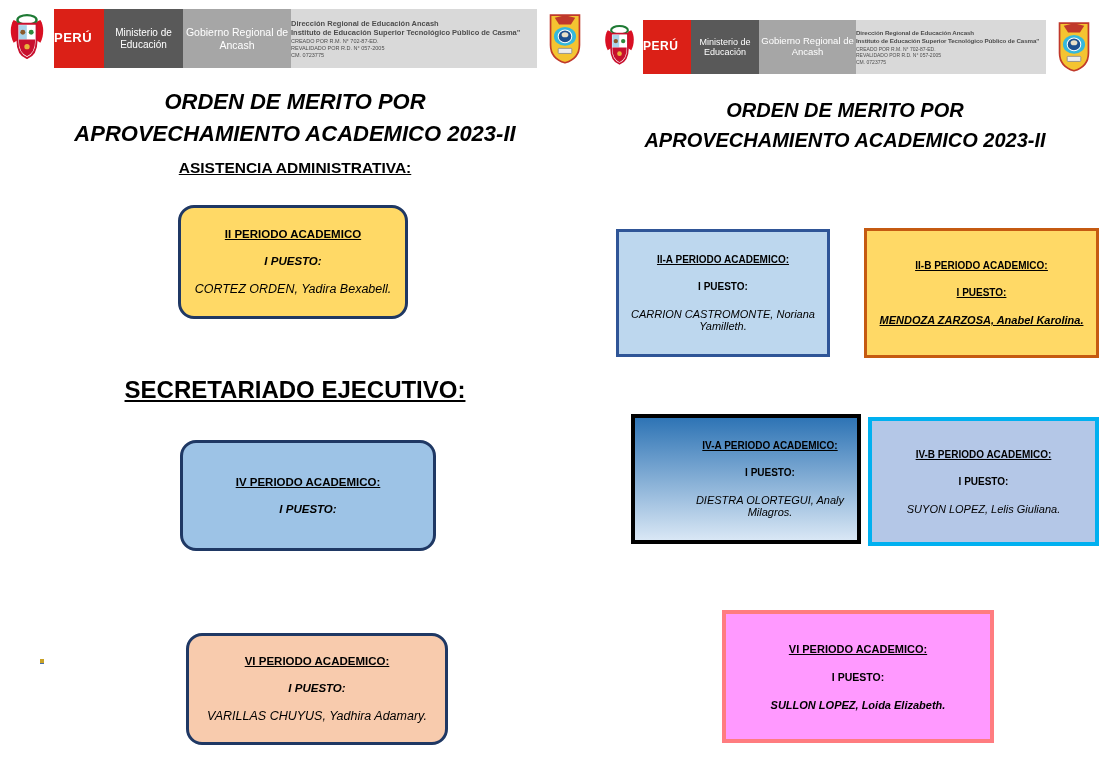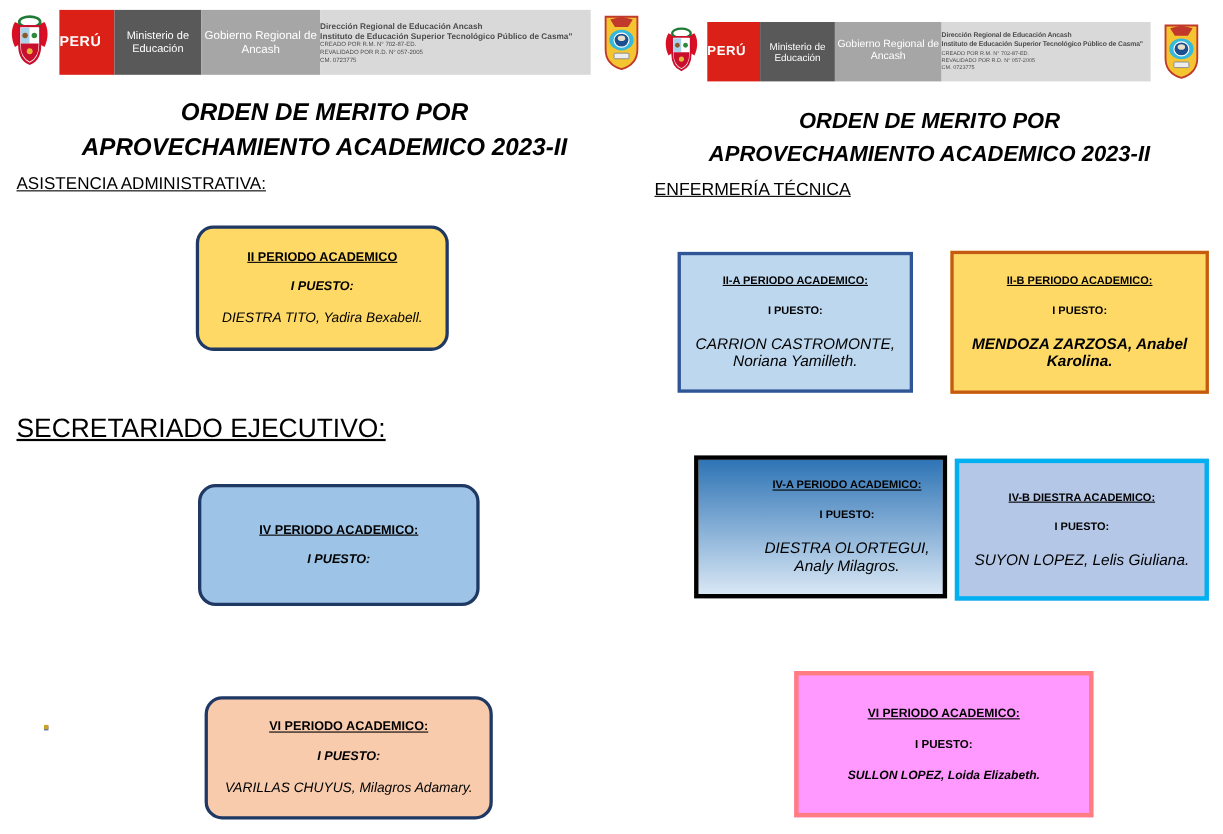--- a/index.html
+++ b/index.html
@@ -20,39 +20,39 @@
   .inst-s{font-size:5.5px;line-height:7px;white-space:nowrap;}
   .hdr-sm .hdr-red{font-size:12px;}
   .hdr-sm .hdr-dark{font-size:9px;}
   .hdr-sm .hdr-gray{font-size:9.5px;}
   .hdr-sm .inst-b{font-size:6.2px;line-height:8.5px;letter-spacing:-.1px;}
   .hdr-sm .inst-s{font-size:5px;line-height:6.5px;}
   .seal{margin-left:11px;}
   
   .doc-title{position:absolute;text-align:center;font-weight:bold;font-style:italic;}
   .doc-title .t1,.doc-title .t2{white-space:nowrap;}
-  .section-heading{position:absolute;font-weight:normal;
+  .section-heading{position:absolute;text-align:center;font-weight:bold;
     text-decoration:underline;white-space:nowrap;}
   
   .merit-box{position:absolute;box-sizing:border-box;display:flex;flex-direction:column;
     align-items:center;justify-content:center;text-align:center;border:3px solid #4d7c0f;}
   .round{border-radius:16px;}
   .mb-period{font-weight:bold;text-decoration:underline;}
   .mb-puesto{font-weight:bold;}
   .mb-student{font-style:italic;}
   .it{font-style:italic;}
   .bold-student .mb-student{font-weight:bold;}
   .mb-l{gap:15px;}
   .mb-l .mb-period{font-size:11.5px;}
   .mb-l .mb-puesto{font-size:11.5px;}
   .mb-l .mb-student{font-size:12.5px;}
   .mb-r{gap:16px;}
   .mb-r .mb-period{font-size:10px;}
   .mb-r .mb-puesto{font-size:10px;}
-  .mb-r .mb-student{font-size:14px;}
+  .mb-r .mb-student{font-size:11px;}
   .mb-p{gap:16px;}
   .mb-p .mb-period{font-size:11px;}
   .mb-p .mb-puesto{font-size:10.5px;}
   .mb-p .mb-student{font-size:11px;}
   .stray-dot{position:absolute;width:4px;height:4px;background:#c9a227;
     box-shadow:0 1px 0 #4a6fa5;}
 </style>
 </head>
 <body>
 
@@ -104,34 +104,34 @@
   <div class="doc-title" style="left:15px;top:86px;width:560px;font-size:22px;line-height:32px;">
     <div class="t1">ORDEN DE MERITO POR</div>
     <div class="t2">APROVECHAMIENTO ACADEMICO 2023-II</div>
   </div>
 
   <div class="section-heading" style="left:15px;top:159px;width:560px;font-size:15.5px;">ASISTENCIA ADMINISTRATIVA:</div>
 
   <div class="merit-box round mb-l" style="left:178px;top:205px;width:230px;height:114px;background:var(--box-yellow,#FFD966);border-color:var(--border-navy,#1F3864);">
     <div class="mb-period">II PERIODO ACADEMICO</div>
     <div class="mb-puesto it">I PUESTO:</div>
-    <div class="mb-student">DIESTRA TITO, Yadira Bexabell.</div>
+    <div class="mb-student">CORTEZ ORDEN, Yadira Bexabell.</div>
   </div>
 
   <div class="section-heading" style="left:15px;top:376px;width:560px;font-size:24px;">SECRETARIADO EJECUTIVO:</div>
 
   <div class="merit-box round mb-l" style="left:180px;top:440px;width:256px;height:111px;background:var(--box-sky-blue,#9DC3E6);border-color:var(--border-navy,#1F3864);">
     <div class="mb-period">IV PERIODO ACADEMICO:</div>
     <div class="mb-puesto it">I PUESTO:</div>
   </div>
 
   <div class="merit-box round mb-l" style="left:186px;top:633px;width:262px;height:112px;background:var(--box-peach,#F8CBAD);border-color:var(--border-navy,#1F3864);">
     <div class="mb-period">VI PERIODO ACADEMICO:</div>
     <div class="mb-puesto it">I PUESTO:</div>
-    <div class="mb-student">VARILLAS CHUYUS, Milagros Adamary.</div>
+    <div class="mb-student">VARILLAS CHUYUS, Yadhira Adamary.</div>
   </div>
 
   <div class="stray-dot" style="left:40px;top:659px;"></div>
 
   <header class="gov-header hdr-sm" style="left:601px;top:20px;height:54px;">
     <span class="coat">
       <svg width="37" height="52" viewBox="0 0 44 60">
         <path d="M8 10 C4 16 4 26 8 34 L14 30 L12 12 Z" fill="#D91023"></path>
         <path d="M36 10 C40 16 40 26 36 34 L30 30 L32 12 Z" fill="#D91023"></path>
         <ellipse cx="22" cy="10" rx="10" ry="5" fill="none" stroke="#1E7A34" stroke-width="2.5"></ellipse>
@@ -170,42 +170,41 @@
         <rect x="12" y="42" width="16" height="6" rx="1" fill="#EDEDED" stroke="#8A8A8A"></rect>
       </svg>
     </span>
   </header>
 
   <div class="doc-title" style="left:595px;top:95px;width:500px;font-size:20px;line-height:30px;">
     <div class="t1">ORDEN DE MERITO POR</div>
     <div class="t2">APROVECHAMIENTO ACADEMICO 2023-II</div>
   </div>
 
-  <div class="section-heading" style="left:595px;top:164px;width:500px;font-size:16px;">ENFERMERÍA TÉCNICA</div>
 
   <div class="merit-box mb-r" style="left:616px;top:229px;width:214px;height:128px;background:var(--box-light-blue,#BDD7EE);border-color:var(--border-dark-blue,#2F5597);">
     <div class="mb-period">II-A PERIODO ACADEMICO:</div>
     <div class="mb-puesto">I PUESTO:</div>
     <div class="mb-student">CARRION CASTROMONTE, Noriana Yamilleth.</div>
   </div>
 
-  <div class="merit-box mb-r bold-student" style="left:864px;top:228px;width:235px;height:130px;background:var(--box-yellow,#FFD966);border-color:var(--border-orange,#C55A11);">
+  <div class="merit-box mb-r bold-student" style="left:864px;top:228px;width:235px;height:130px;background:var(--box-yellow,#FFD966);border-color:var(--border-orange,#C55A11);text-decoration:underline;">
     <div class="mb-period">II-B PERIODO ACADEMICO:</div>
     <div class="mb-puesto">I PUESTO:</div>
     <div class="mb-student">MENDOZA ZARZOSA, Anabel Karolina.</div>
   </div>
 
   <div class="merit-box mb-r" style="left:631px;top:414px;width:230px;height:130px;border-width:4px;background:linear-gradient(to bottom,var(--gradient-blue-top,#2E74B5),var(--gradient-blue-bottom,#D9E7F5));border-color:#000000;padding-left:48px;">
     <div class="mb-period">IV-A PERIODO ACADEMICO:</div>
     <div class="mb-puesto">I PUESTO:</div>
     <div class="mb-student">DIESTRA OLORTEGUI, Analy Milagros.</div>
   </div>
 
   <div class="merit-box mb-r" style="left:868px;top:417px;width:231px;height:129px;border-width:4px;background:var(--box-periwinkle,#B4C7E7);border-color:var(--border-cyan,#00B0F0);">
-    <div class="mb-period">IV-B DIESTRA ACADEMICO:</div>
+    <div class="mb-period">IV-B PERIODO ACADEMICO:</div>
     <div class="mb-puesto">I PUESTO:</div>
     <div class="mb-student">SUYON LOPEZ, Lelis Giuliana.</div>
   </div>
 
   <div class="merit-box mb-p bold-student" style="left:722px;top:610px;width:272px;height:133px;border-width:4px;background:var(--box-pink,#FF99FF);border-color:var(--border-salmon,#FF7C80);">
     <div class="mb-period">VI PERIODO ACADEMICO:</div>
     <div class="mb-puesto">I PUESTO:</div>
     <div class="mb-student">SULLON LOPEZ, Loida Elizabeth.</div>
   </div>
 

